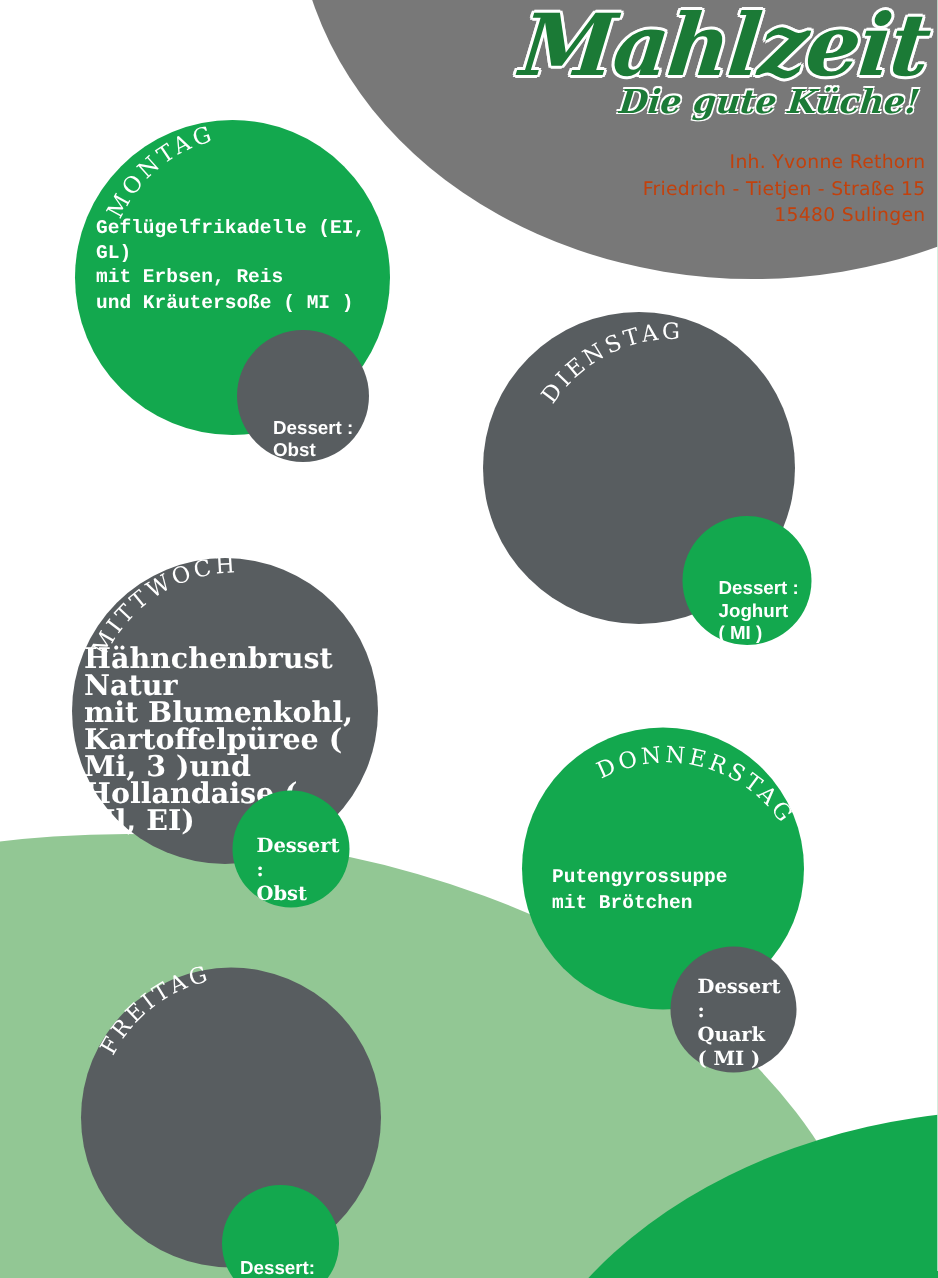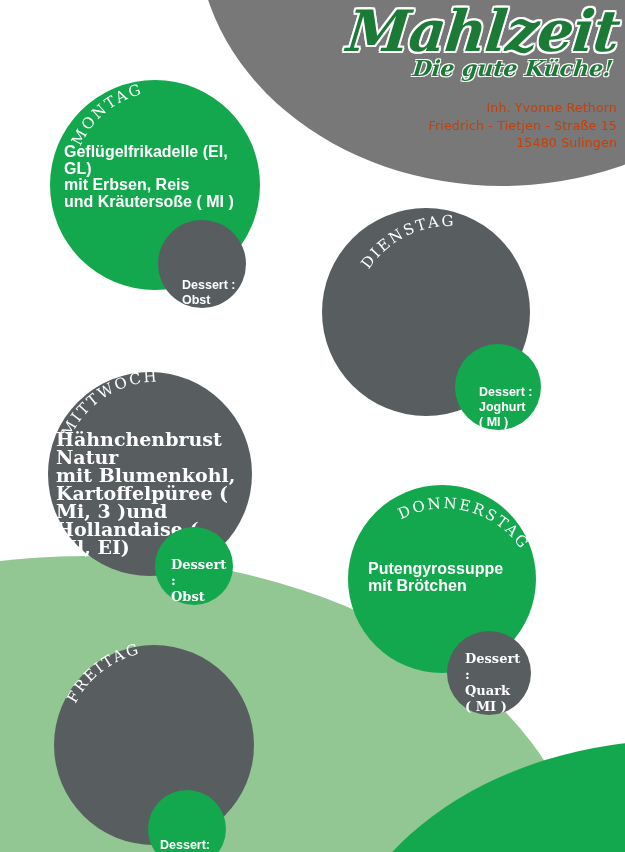--- a/index.html
+++ b/index.html
@@ -116,22 +116,22 @@
 
   .menu-text{
     position:absolute;
     left:0;right:0;
     padding:0 14px;
     box-sizing:border-box;
     font-weight:bold;
     white-space:pre-line;
   }
   .menu-sans{
-    font-family:Liberation Sans, sans-serif;
-    font-size:16px;
+    font-family:Liberation Mono, monospace;
+    font-size:13px;
     line-height:16.5px;
   }
   .menu-serif{
     font-family:"DejaVu Serif", serif;
     font-size:19px;
     line-height:18px;
   }
 
   
   .dessert{
@@ -241,21 +241,21 @@
 
   <div class="day green" style="left:348px; top:485px; width:188px; height:188px;">
     <div class="day-title" style="top:8px;left:0;">
       <svg width="188" height="80" viewBox="0 0 188 80">
         <path id="arcDon" d="M 50,28 A 92,92 0 0 1 186,86" fill="none"></path>
         <text>
           <textPath href="#arcDon" startOffset="2%">DONNERSTAG</textPath>
         </text>
       </svg>
     </div>
-    <div class="menu-text menu-sans" style="top:76px; padding-left:20px;">Putengyrossuppe
+    <div class="menu-text menu-sans" style="top:92px; padding-left:20px;">Putengyrossuppe
 mit Brötchen</div>
   </div>
   <div class="dessert grey" style="left:447px; top:631px; width:84px; height:84px;">
     <span class="dessert-label d-serif" style="padding-left:18px;">Dessert :
 Quark
 ( MI )</span>
   </div>
 
   <div class="day grey" style="left:54px; top:645px; width:200px; height:200px;">
     <div class="day-title" style="top:10px;left:0;">

